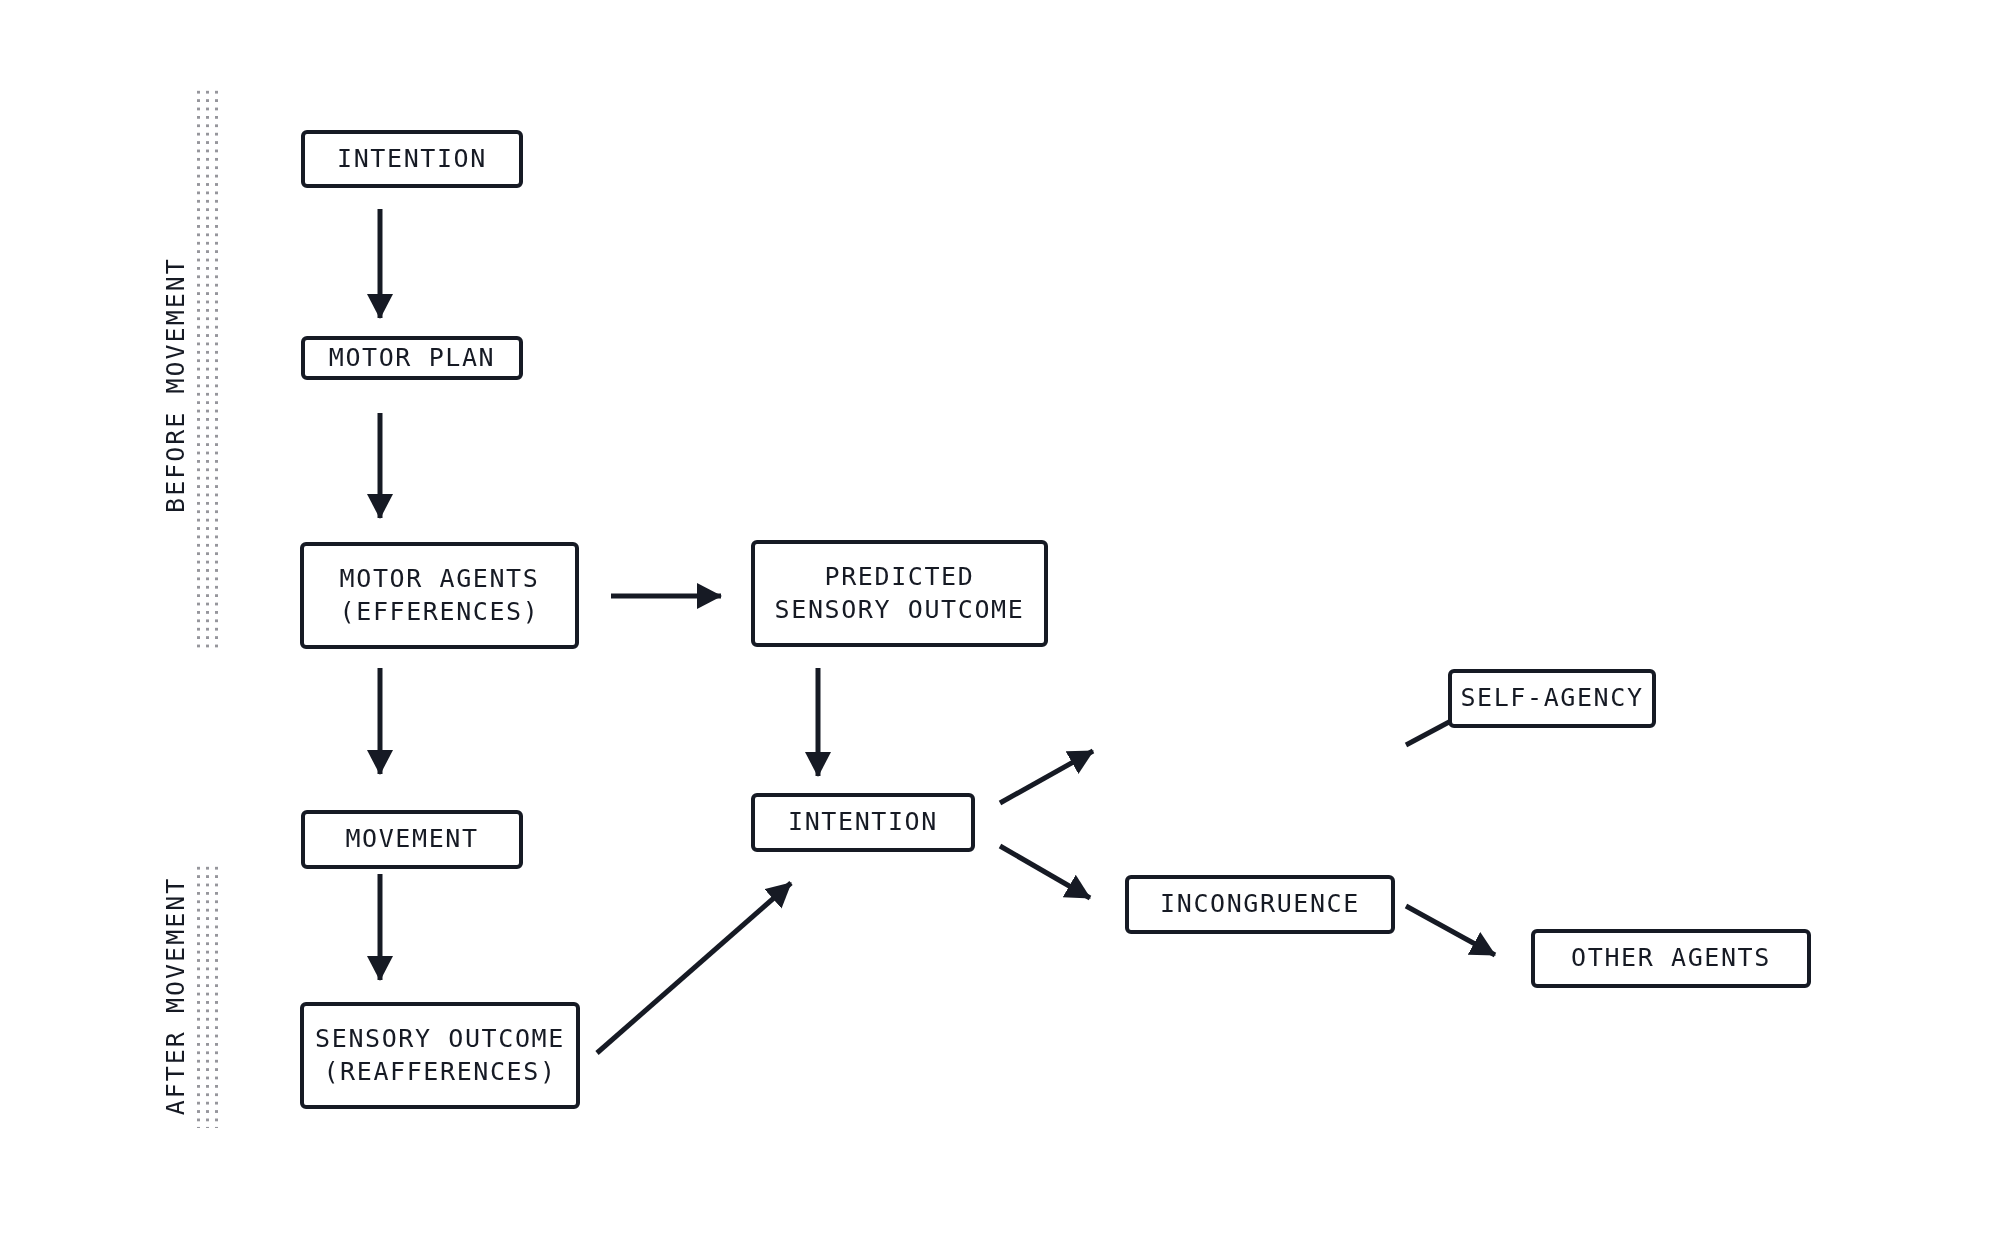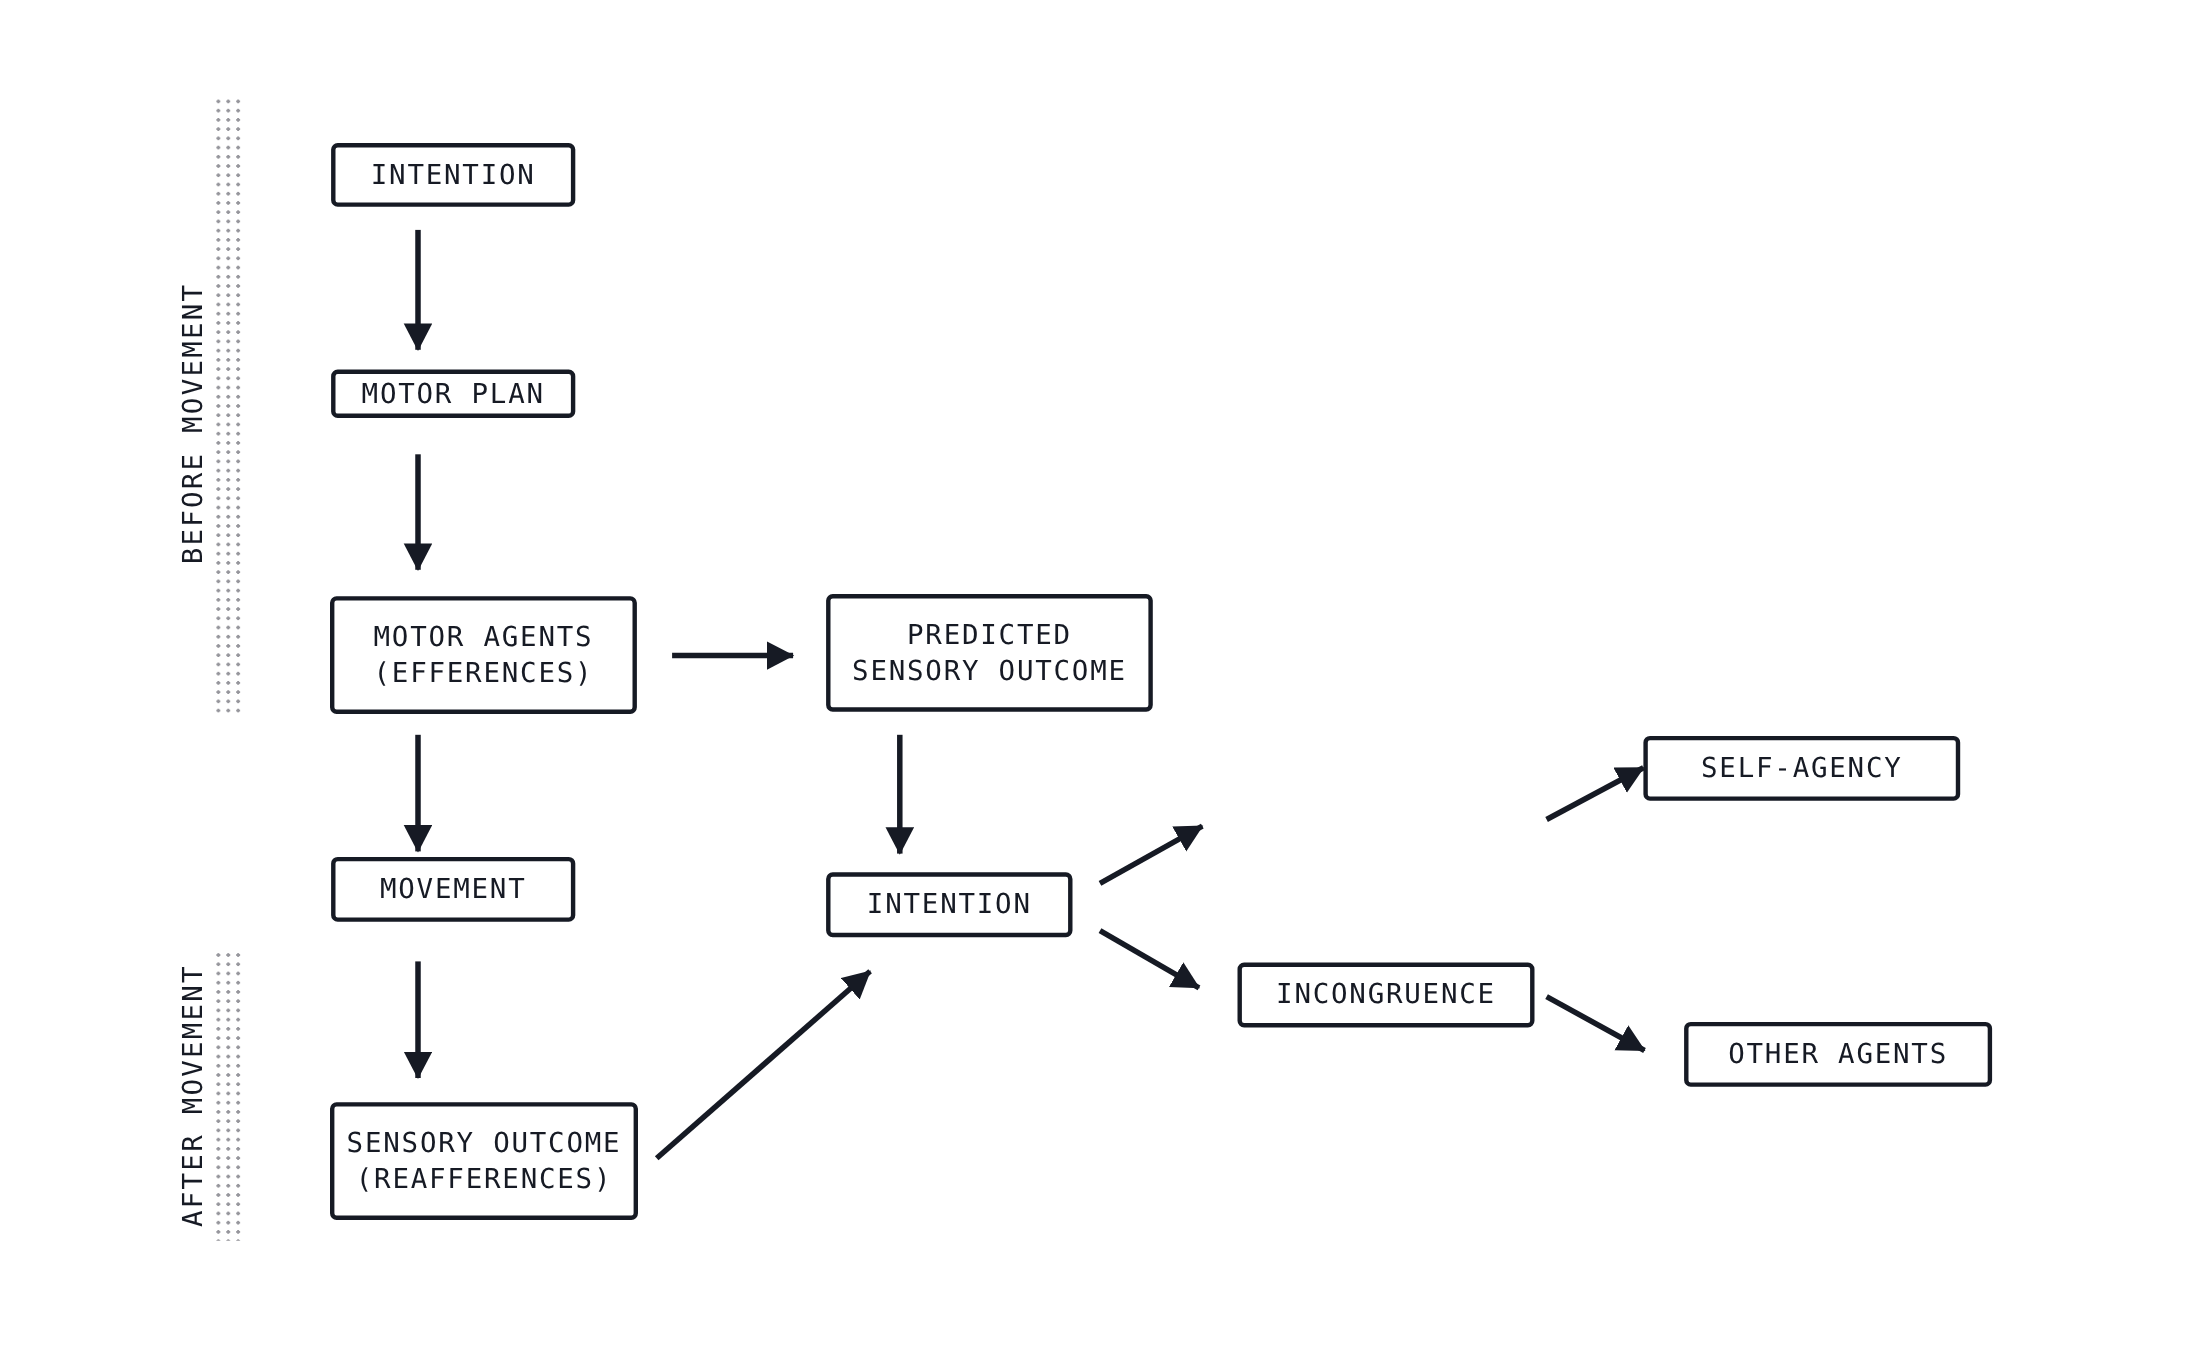--- a/index.html
+++ b/index.html
@@ -101,39 +101,39 @@
   <div class="node" style="left:300px;top:542px;width:279px;height:107px">
     <span>MOTOR AGENTS</span>
     <span>(EFFERENCES)</span>
   </div>
 
   <div class="node" style="left:751px;top:540px;width:297px;height:107px">
     <span>PREDICTED</span>
     <span>SENSORY OUTCOME</span>
   </div>
 
-  <div class="node" style="left:301px;top:779px;width:222px;height:59px">
+  <div class="node" style="left:301px;top:810px;width:222px;height:59px">
     <span>MOVEMENT</span>
   </div>
 
   <div class="node" style="left:751px;top:793px;width:224px;height:59px">
     <span>INTENTION</span>
   </div>
 
   <div class="node" style="left:300px;top:1002px;width:280px;height:107px">
     <span>SENSORY OUTCOME</span>
     <span>(REAFFERENCES)</span>
   </div>
 
 
   <div class="node" style="left:1125px;top:875px;width:270px;height:59px">
     <span>INCONGRUENCE</span>
   </div>
 
-  <div class="node" style="left:1494px;top:669px;width:288px;height:59px">
+  <div class="node" style="left:1448px;top:669px;width:208px;height:59px">
     <span>SELF-AGENCY</span>
   </div>
 
   <div class="node" style="left:1531px;top:929px;width:280px;height:59px">
     <span>OTHER AGENTS</span>
   </div>
 
 </div>
 
 </body></html>

